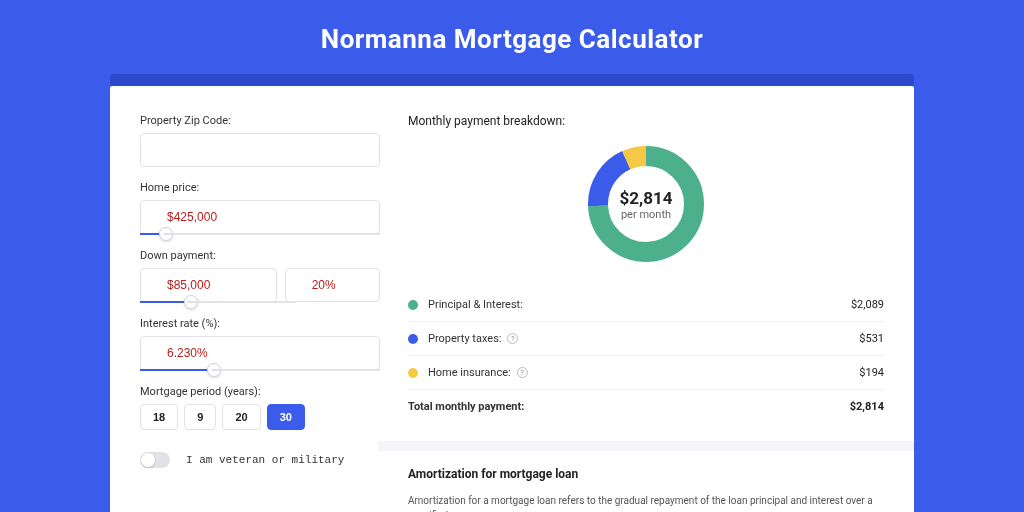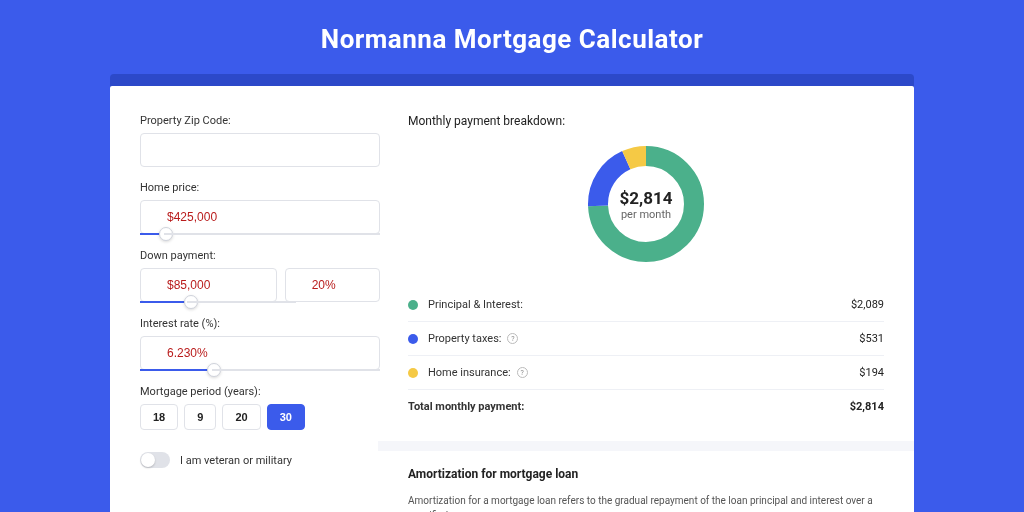--- a/index.html
+++ b/index.html
@@ -96,22 +96,23 @@
     color: #222;
   }
   .period-btn.active {
     background: #3B5BEB;
     color: #fff;
     border-color: #3B5BEB;
   }
   .toggle-row {
     display: flex;
     align-items: center;
-    gap: 10px;
+    gap: 16px;
     margin-top: 22px;
+    font-family: Liberation Mono, monospace;
   }
   .toggle {
     width: 30px;
     height: 16px;
     background: #e0e2e8;
     border-radius: 10px;
     position: relative;
     cursor: pointer;
   }
   .toggle-knob {

